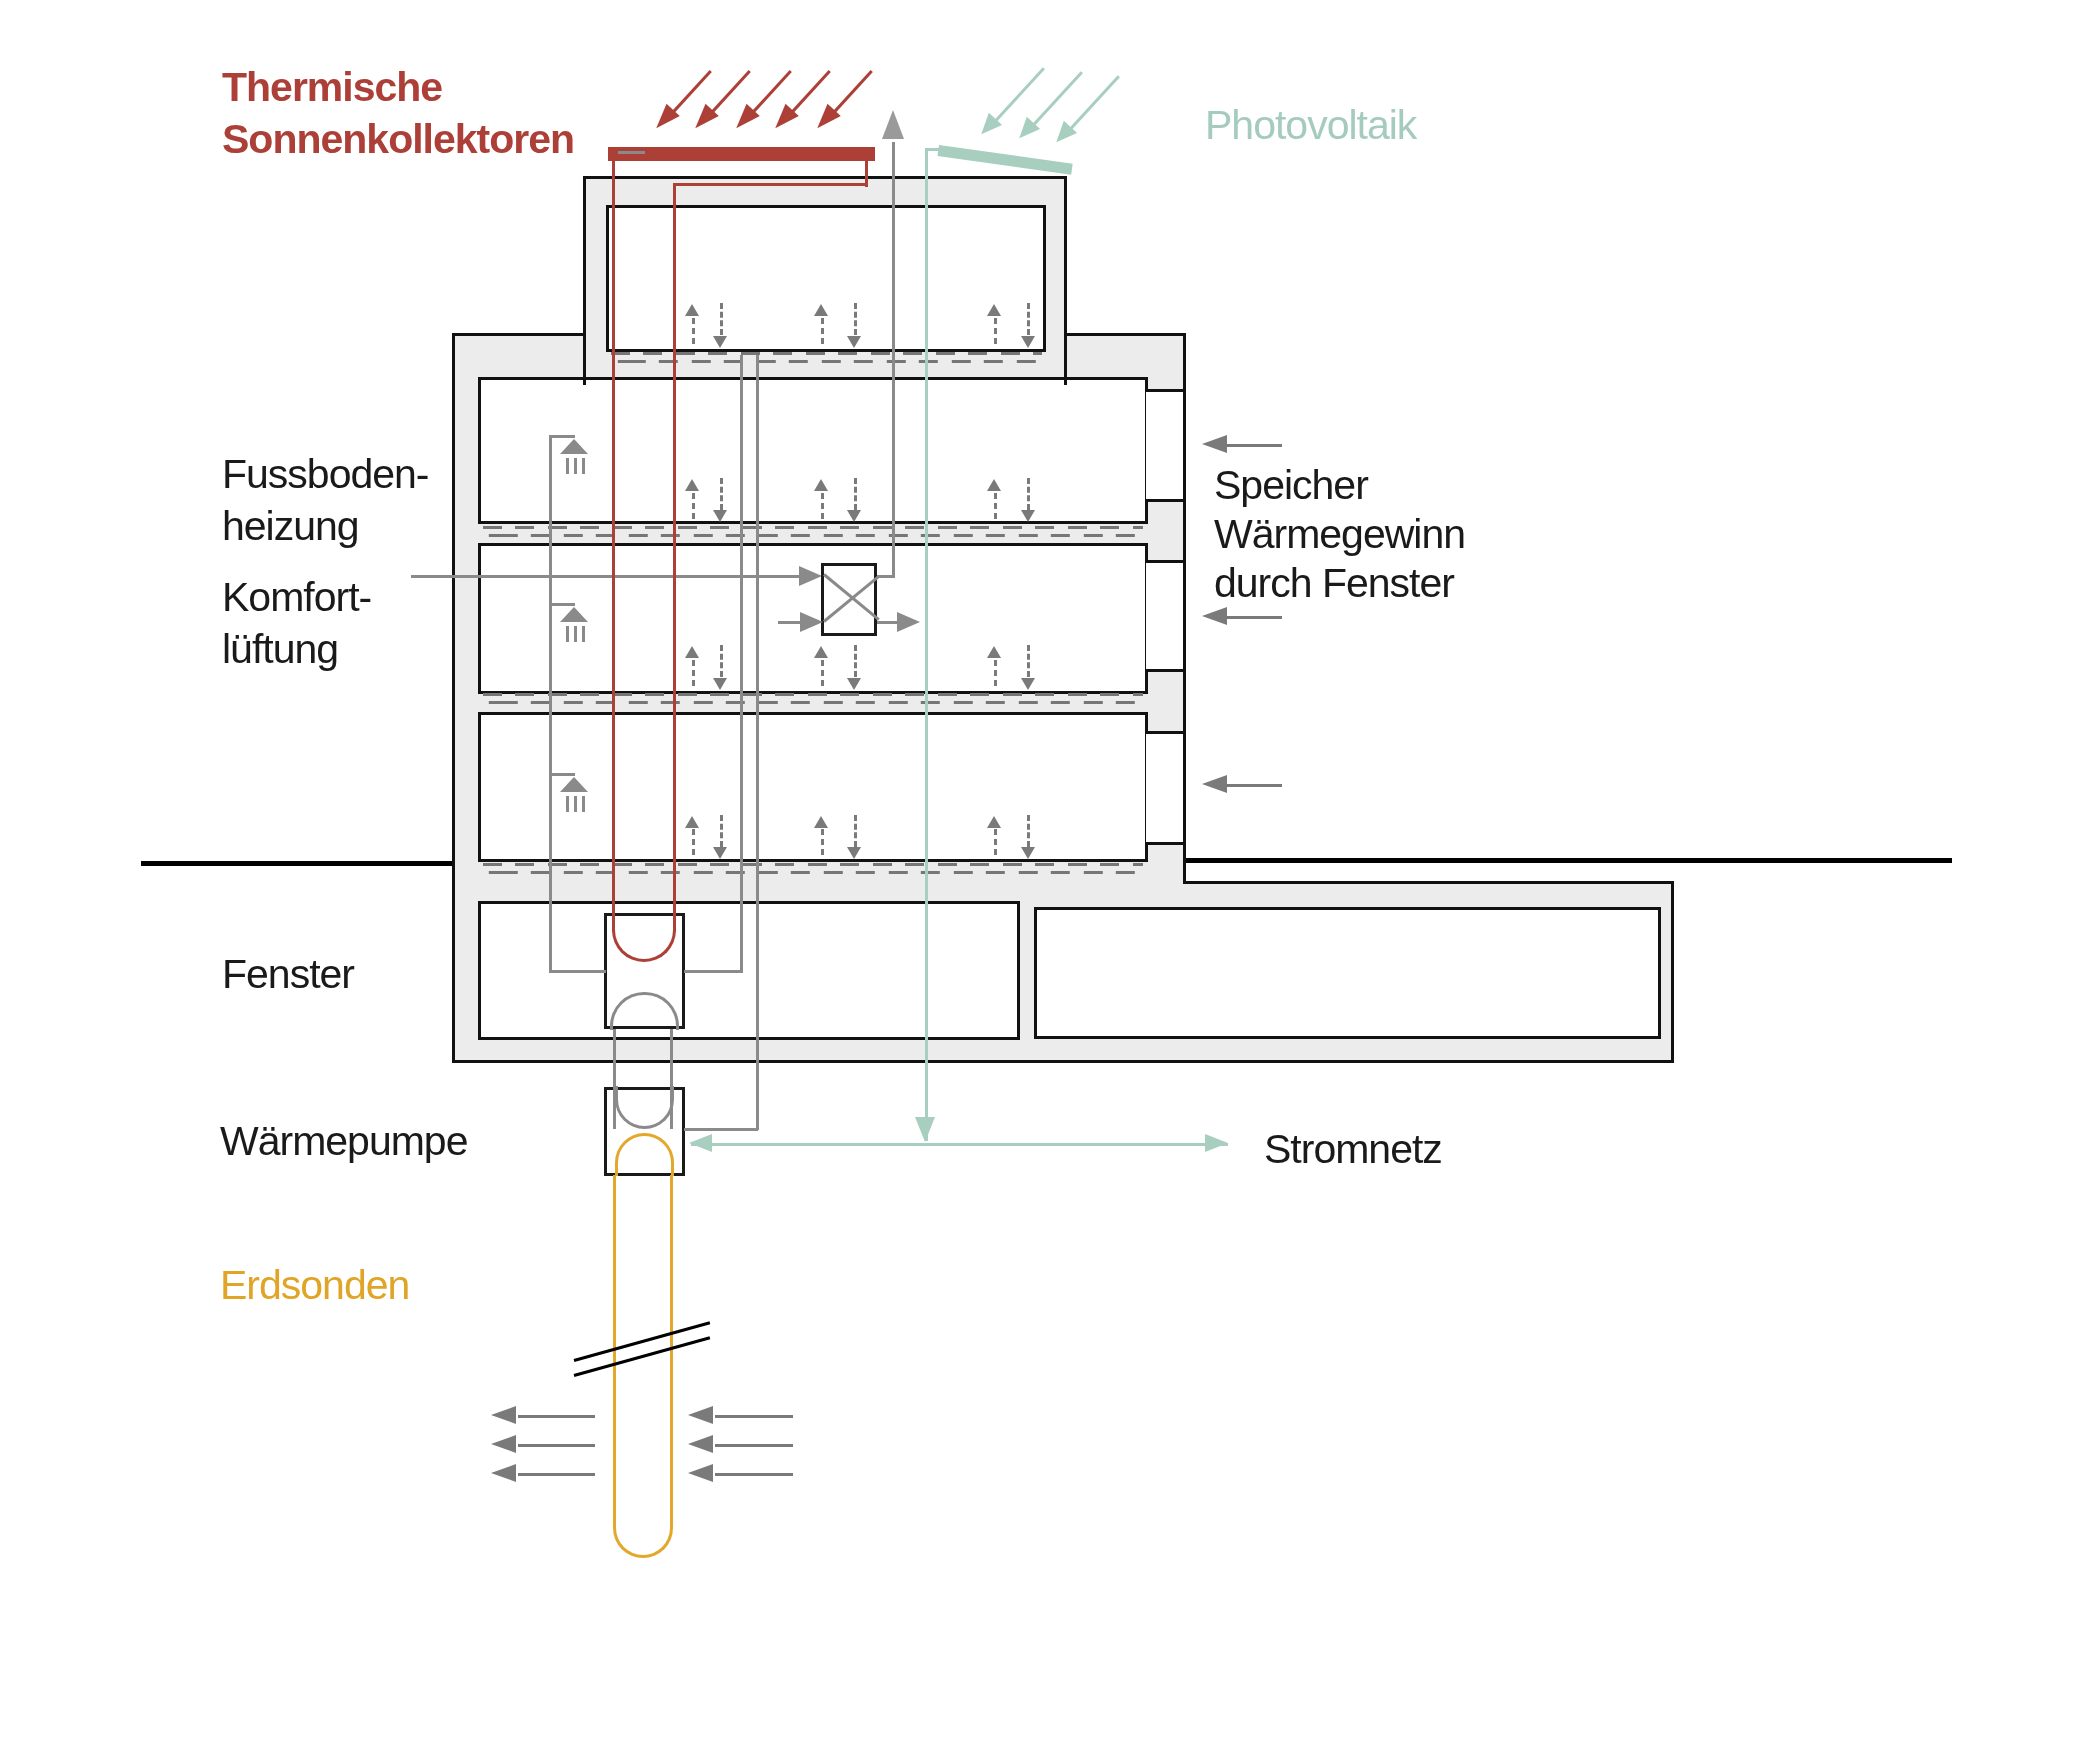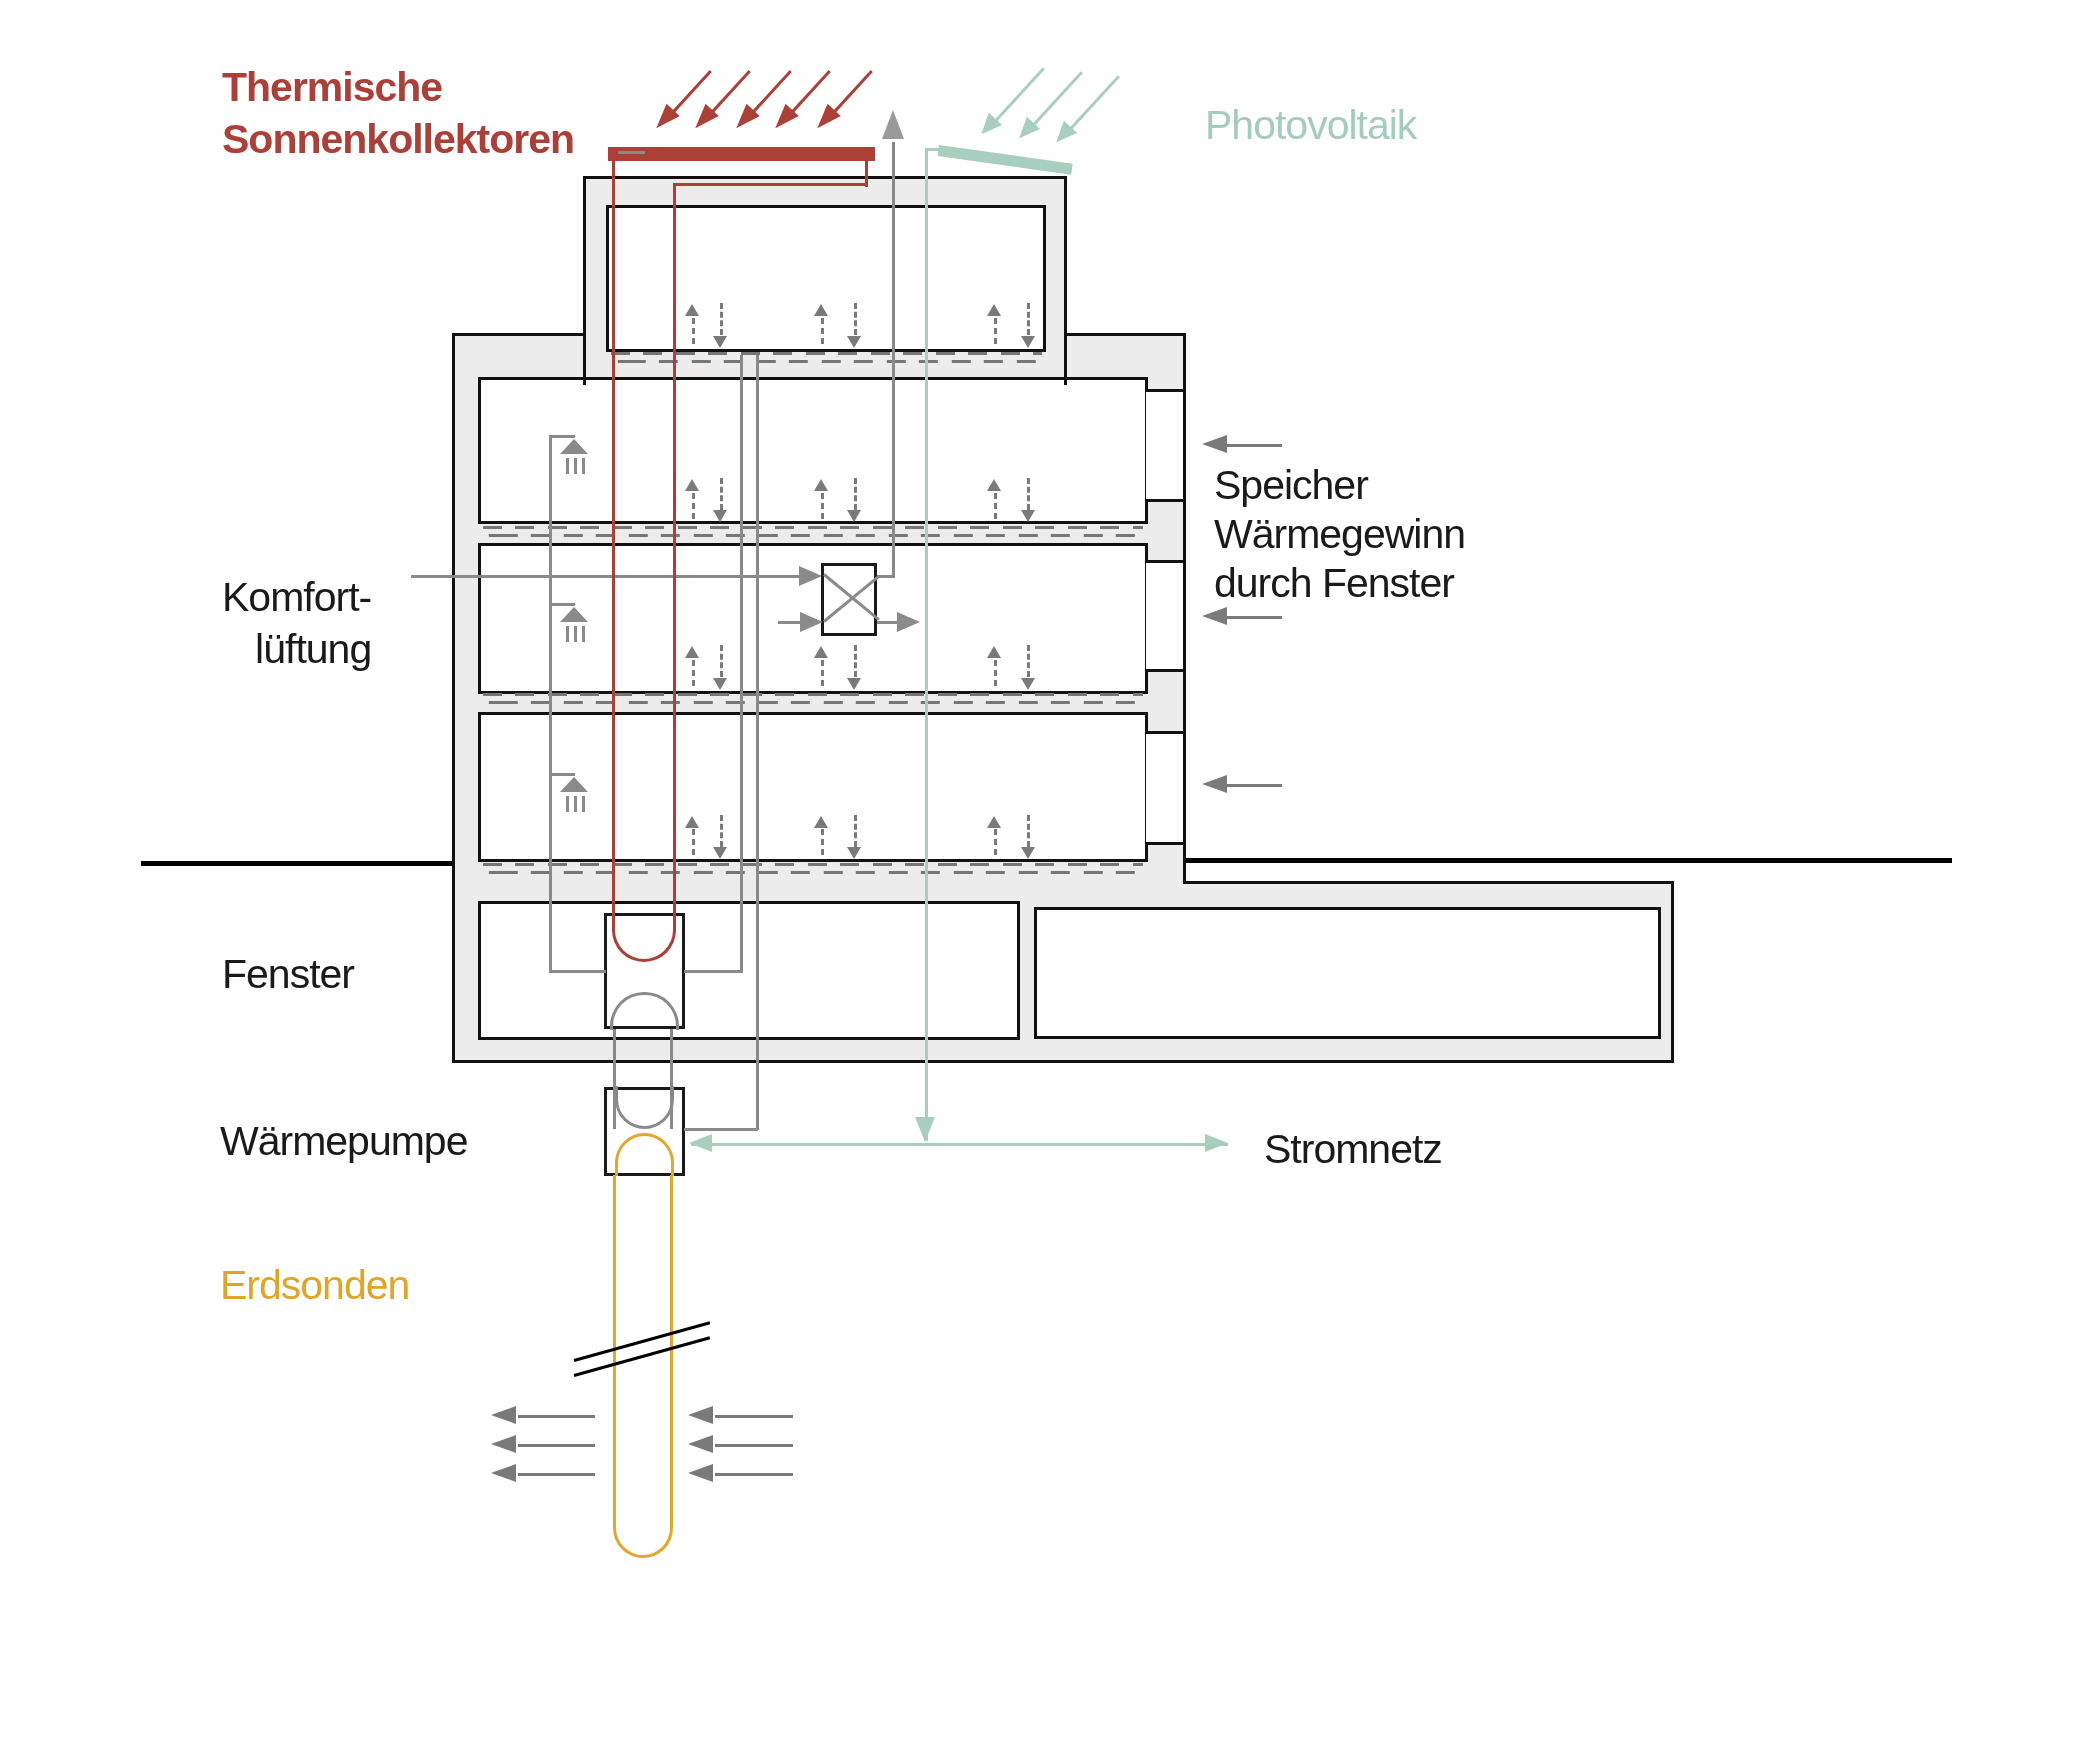--- a/index.html
+++ b/index.html
@@ -136,21 +136,25 @@
   <div class="ghead-d" style="left:915px;top:1117px;"></div>
   <div class="grn" style="left:691px;top:1143px;width:537px;height:3px;"></div>
   <div class="ghead-l" style="left:689px;top:1134px;"></div>
   <div class="ghead-r" style="left:1205px;top:1134px;"></div>
 
   <div class="lbl lred" style="left:222px;top:61px;font-weight:bold;">
     <div>Thermische</div>
     <div>Sonnenkollektoren</div>
   </div>
   <div class="lbl lgrn" style="left:1205px;top:99px;">Photovoltaik</div>
-  <div class="lbl" style="left:222px;top:571px;text-align:right;">
+  <div class="lbl" style="left:222px;top:448px;">
+    <div>Fussboden-</div>
+    <div>heizung</div>
+  </div>
+  <div class="lbl" style="left:222px;top:571px;">
     <div>Komfort-</div>
     <div>lüftung</div>
   </div>
   <div class="lbl" style="left:1214px;top:461px;line-height:49px;">
     <div>Speicher</div>
     <div>Wärmegewinn</div>
     <div>durch Fenster</div>
   </div>
   <div class="lbl" style="left:222px;top:948px;">Fenster</div>
   <div class="lbl" style="left:220px;top:1115px;">Wärmepumpe</div>

